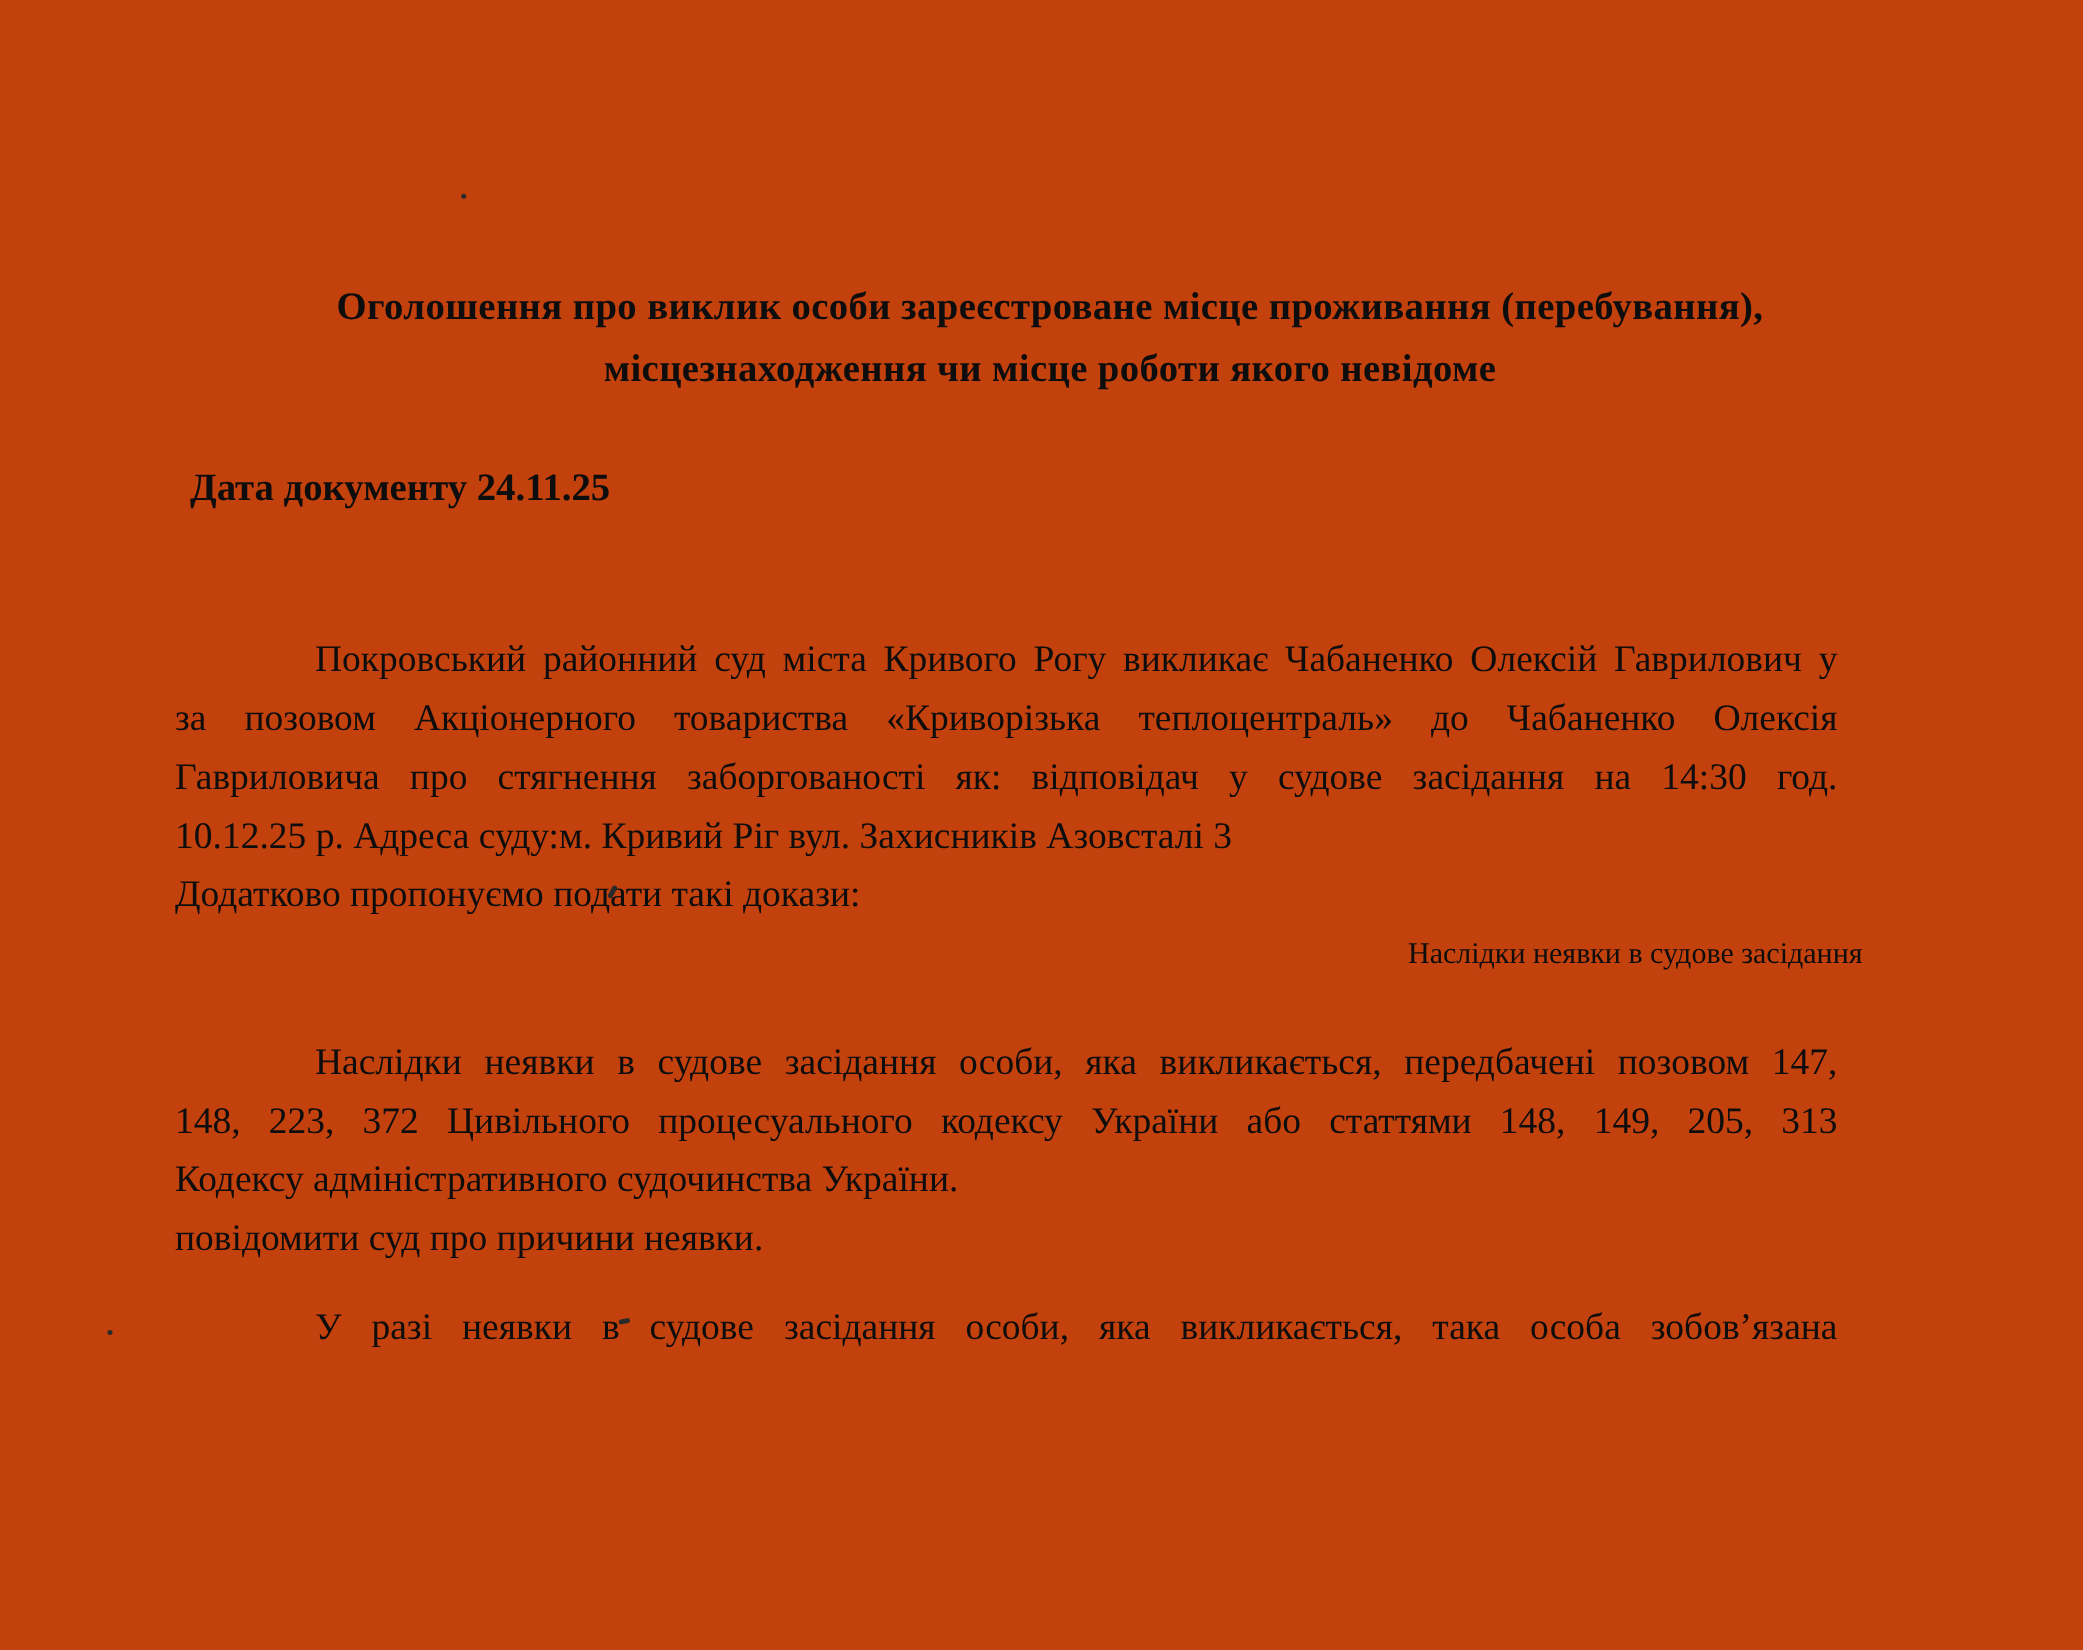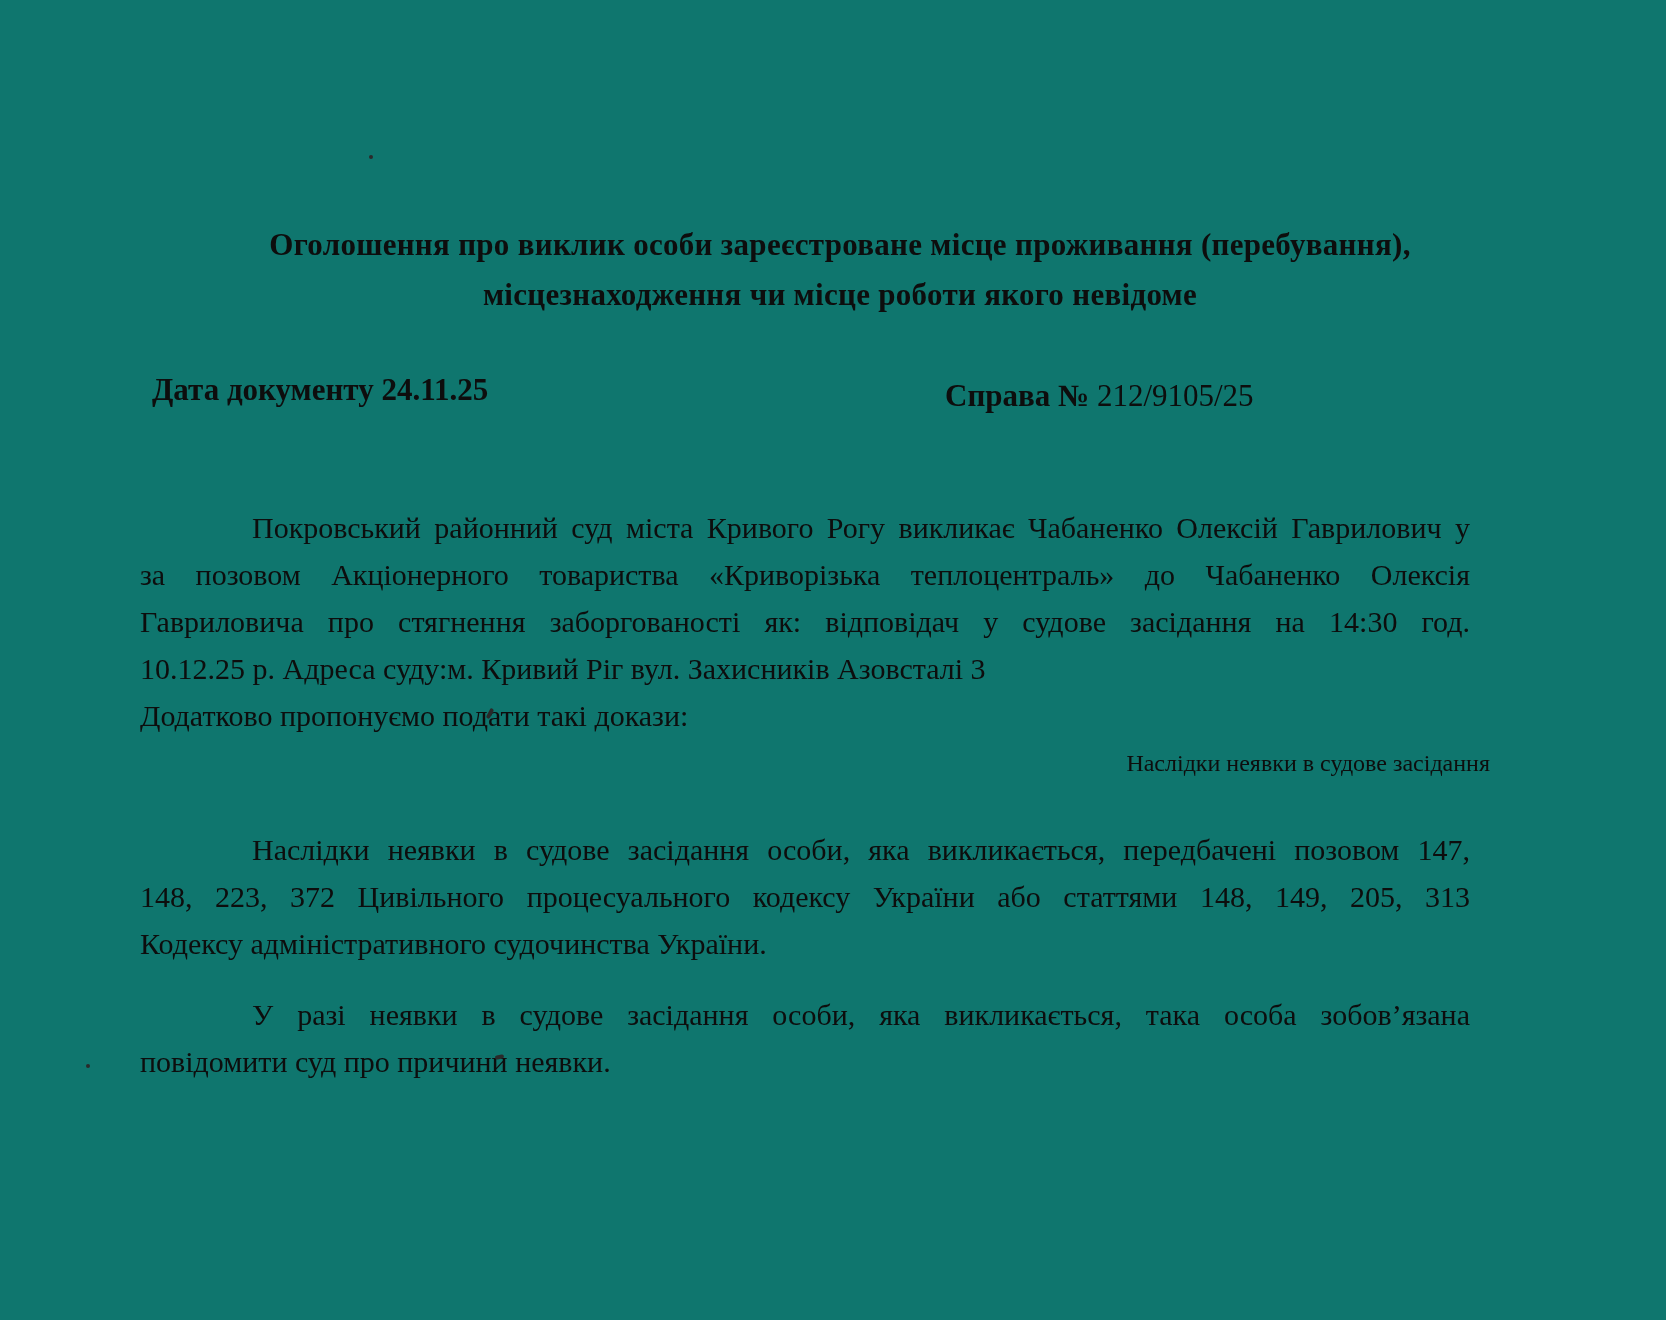--- a/index.html
+++ b/index.html
@@ -4,21 +4,21 @@
 <style>
   html, body {
     margin: 0;
     padding: 0;
     background: #ffffff;
   }
   .page {
     position: relative;
     width: 1666px;
     height: 1320px;
-    background: #0f766e;
+    background: #c2410c;
     color: #0d0d0d;
     font-family: "Liberation Serif", serif;
     overflow: hidden;
   }
   .title-block {
     position: absolute;
     top: 220px;
     left: 160px;
     width: 1360px;
     text-align: center;
@@ -88,39 +88,38 @@
 
 <div class="page">
 
   <div class="title-block">
     <div>Оголошення про виклик особи зареєстроване місце проживання (перебування),</div>
     <div>місцезнаходження чи місце роботи якого невідоме</div>
   </div>
 
   <div class="meta-row">
     <div class="doc-date"><span>Дата документу</span> <span>24.11.25</span></div>
-    <div class="case-number"><span class="label">Справа №</span> <span class="value">212/9105/25</span></div>
   </div>
 
   <div class="para para-summons">
     <div class="ln j ind">Покровський районний суд міста Кривого Рогу викликає Чабаненко Олексій Гаврилович у</div>
     <div class="ln j">за позовом Акціонерного товариства «Криворізька теплоцентраль» до Чабаненко Олексія</div>
     <div class="ln j">Гавриловича про стягнення заборгованості як: відповідач у судове засідання на 14:30 год.</div>
     <div class="ln">10.12.25 р. Адреса суду:м. Кривий Ріг вул. Захисників Азовсталі 3</div>
     <div class="ln">Додатково пропонуємо подати такі докази:</div>
   </div>
 
   <div class="section-heading">Наслідки неявки в судове засідання</div>
 
   <div class="para para-body">
     <div class="ln j ind">Наслідки неявки в судове засідання особи, яка викликається, передбачені позовом 147,</div>
     <div class="ln j">148, 223, 372 Цивільного процесуального кодексу України або статтями 148, 149, 205, 313</div>
     <div class="ln">Кодексу адміністративного судочинства України.</div>
+    <div class="ln">повідомити суд про причини неявки.</div>
     <div class="ln j ind">У разі неявки в судове засідання особи, яка викликається, така особа зобов’язана</div>
-    <div class="ln">повідомити суд про причини неявки.</div>
   </div>
 
   <div class="speck dot s1"></div>
   <div class="speck s2"></div>
   <div class="speck s3"></div>
   <div class="speck dot s4"></div>
 
 </div>
 
 </body></html>

